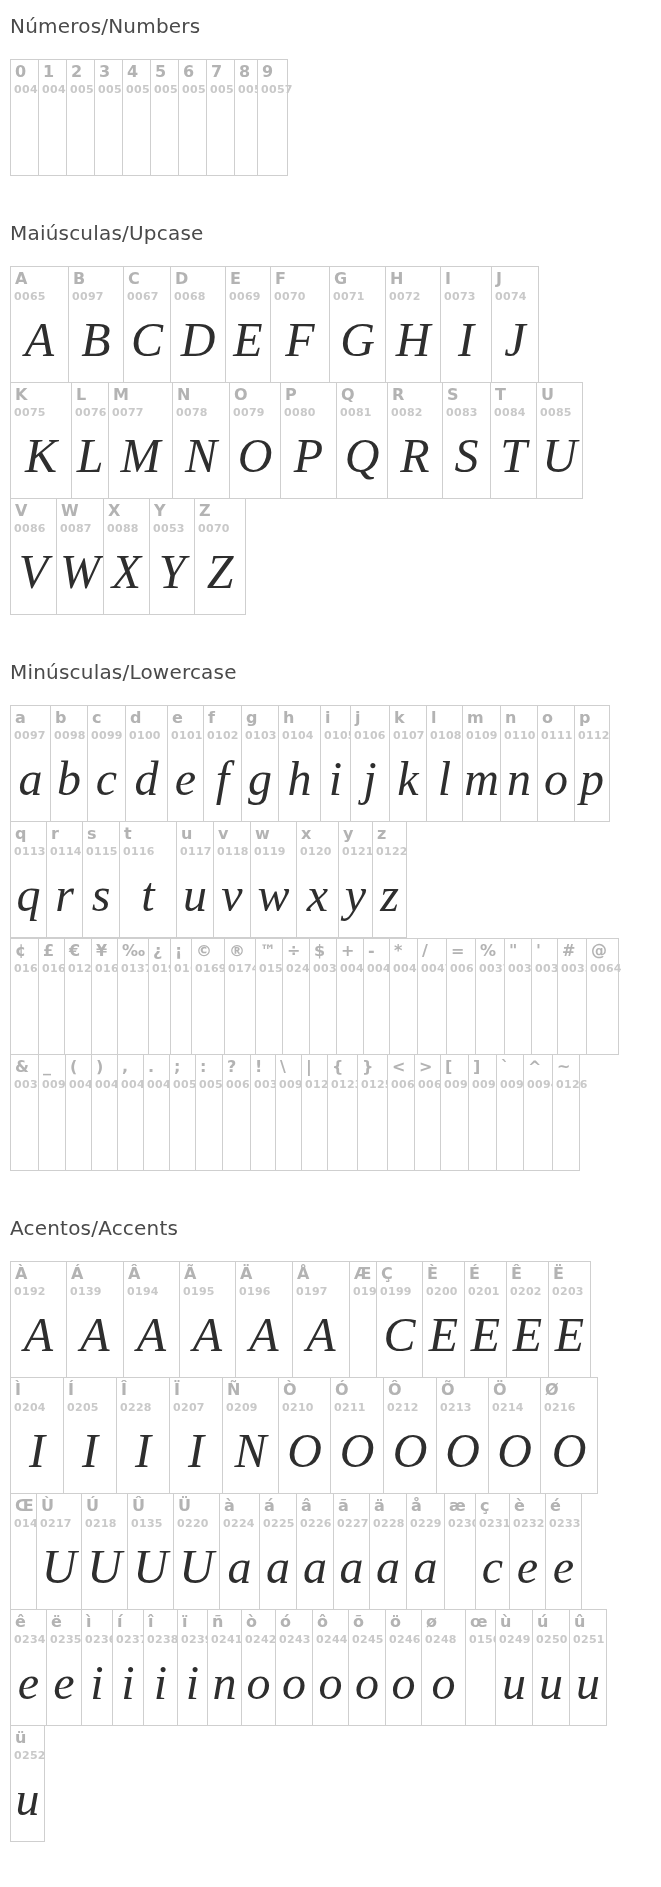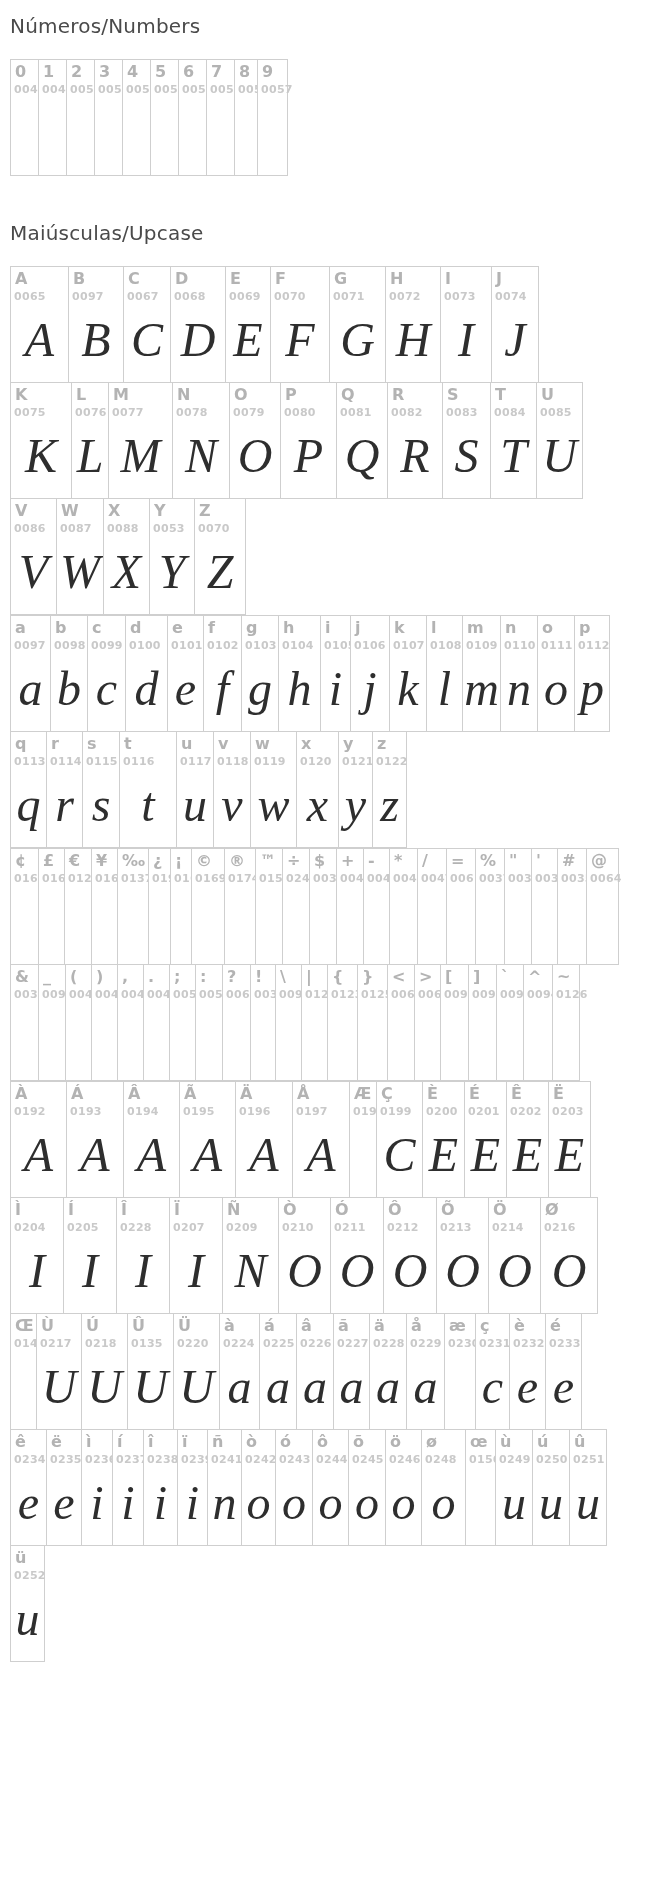--- a/index.html
+++ b/index.html
@@ -227,20 +227,21 @@
             <div class="glyph">Y</div>
           </div>
           <div class="cell" style="width: 52px;">
             <div class="ch">Z</div>
             <div class="code">0070</div>
             <div class="glyph">Z</div>
           </div>
         </div>
       </section>
       <section class="font-section">
+        <h2 class="section-title">Minúsculas/Lowercase</h2>
         <div class="row">
           <div class="cell" style="width: 41px;">
             <div class="ch">a</div>
             <div class="code">0097</div>
             <div class="glyph">a</div>
           </div>
           <div class="cell" style="width: 38px;">
             <div class="ch">b</div>
             <div class="code">0098</div>
             <div class="glyph">b</div>
@@ -584,29 +585,30 @@
             <div class="glyph"></div>
           </div>
           <div class="cell" style="width: 28px;">
             <div class="ch">~</div>
             <div class="code">0126</div>
             <div class="glyph"></div>
           </div>
         </div>
       </section>
       <section class="font-section">
+        <h2 class="section-title">Acentos/Accents</h2>
         <div class="row">
           <div class="cell" style="width: 57px;">
             <div class="ch">À</div>
             <div class="code">0192</div>
             <div class="glyph">A</div>
           </div>
           <div class="cell" style="width: 58px;">
             <div class="ch">Á</div>
-            <div class="code">0193</div>
+            <div class="code">0139</div>
             <div class="glyph">A</div>
           </div>
           <div class="cell" style="width: 57px;">
             <div class="ch">Â</div>
             <div class="code">0194</div>
             <div class="glyph">A</div>
           </div>
           <div class="cell" style="width: 57px;">
             <div class="ch">Ã</div>
             <div class="code">0195</div>

